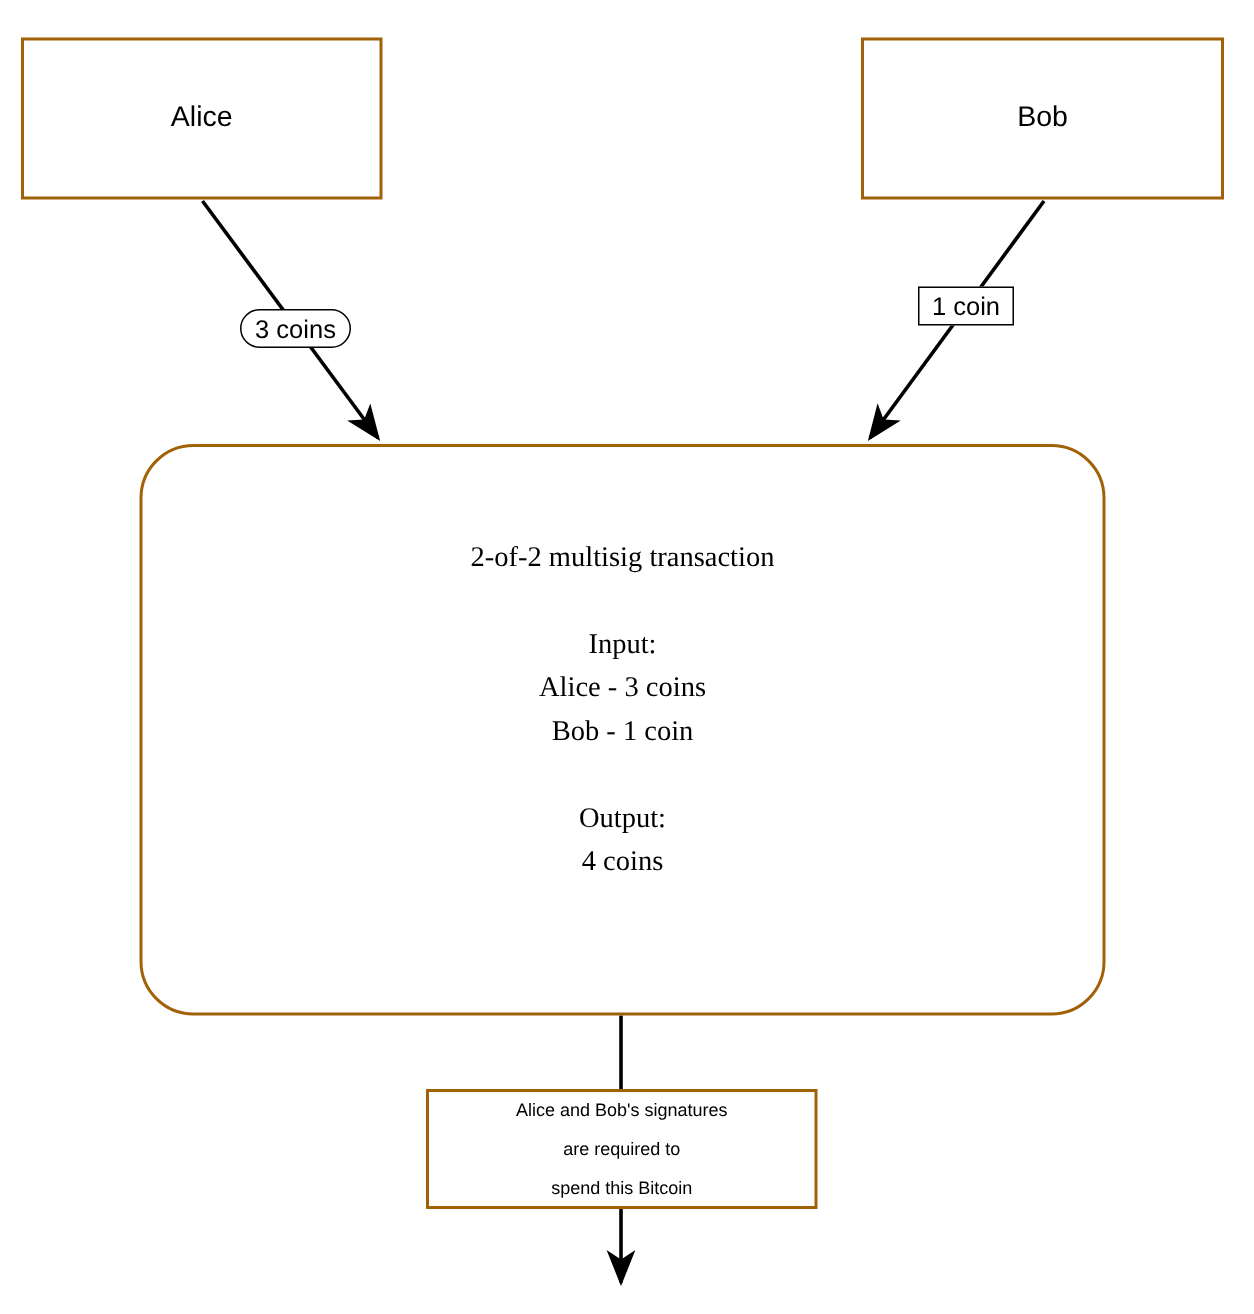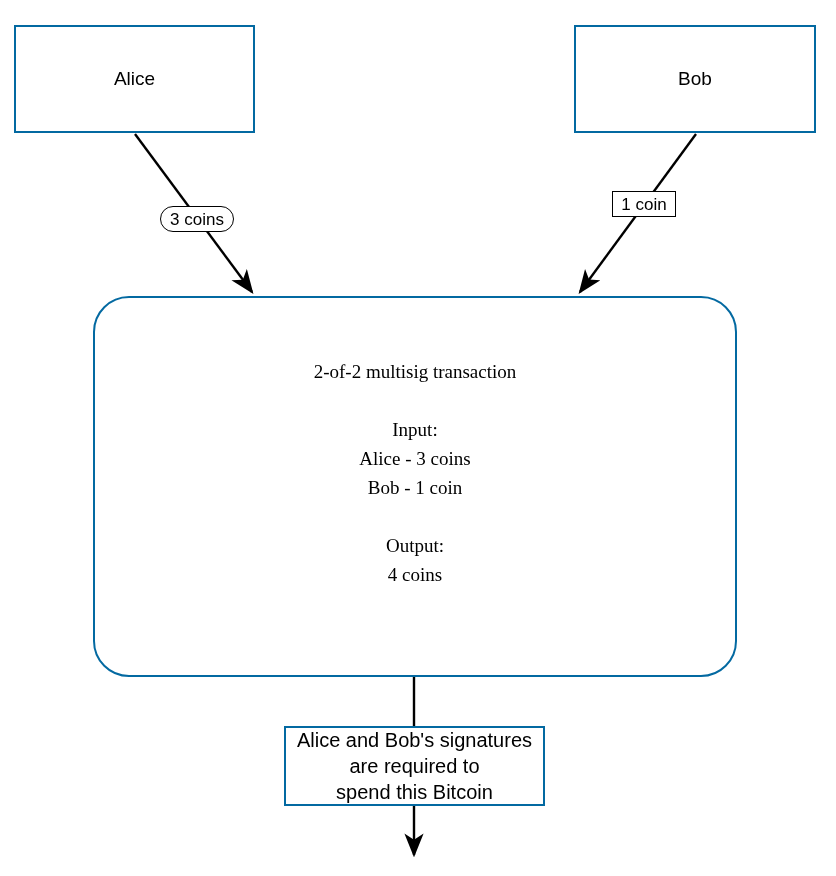--- a/index.html
+++ b/index.html
@@ -22,21 +22,21 @@
     position: absolute;
     left: 0;
     top: 0;
     width: 836px;
     height: 876px;
   }
   .node {
     position: absolute;
     box-sizing: border-box;
     background: #ffffff;
-    border: 2px solid #0369a1;
+    border: 2px solid #a16207;
     display: flex;
     align-items: center;
     justify-content: center;
     text-align: center;
   }
   .node-label {
     font-size: 19px;
     line-height: 24px;
     color: #000000;
     white-space: pre-line;
@@ -68,21 +68,21 @@
     position: relative;
     top: -14px;
   }
   #node-note {
     left: 284px;
     top: 726px;
     width: 261px;
     height: 80px;
   }
   #node-note .node-label {
-    font-size: 20px;
+    font-size: 12px;
     line-height: 26px;
   }
   .edge-label {
     position: absolute;
     box-sizing: border-box;
     background: #ffffff;
     border: 1.6px solid #000000;
     display: flex;
     align-items: center;
     justify-content: center;

